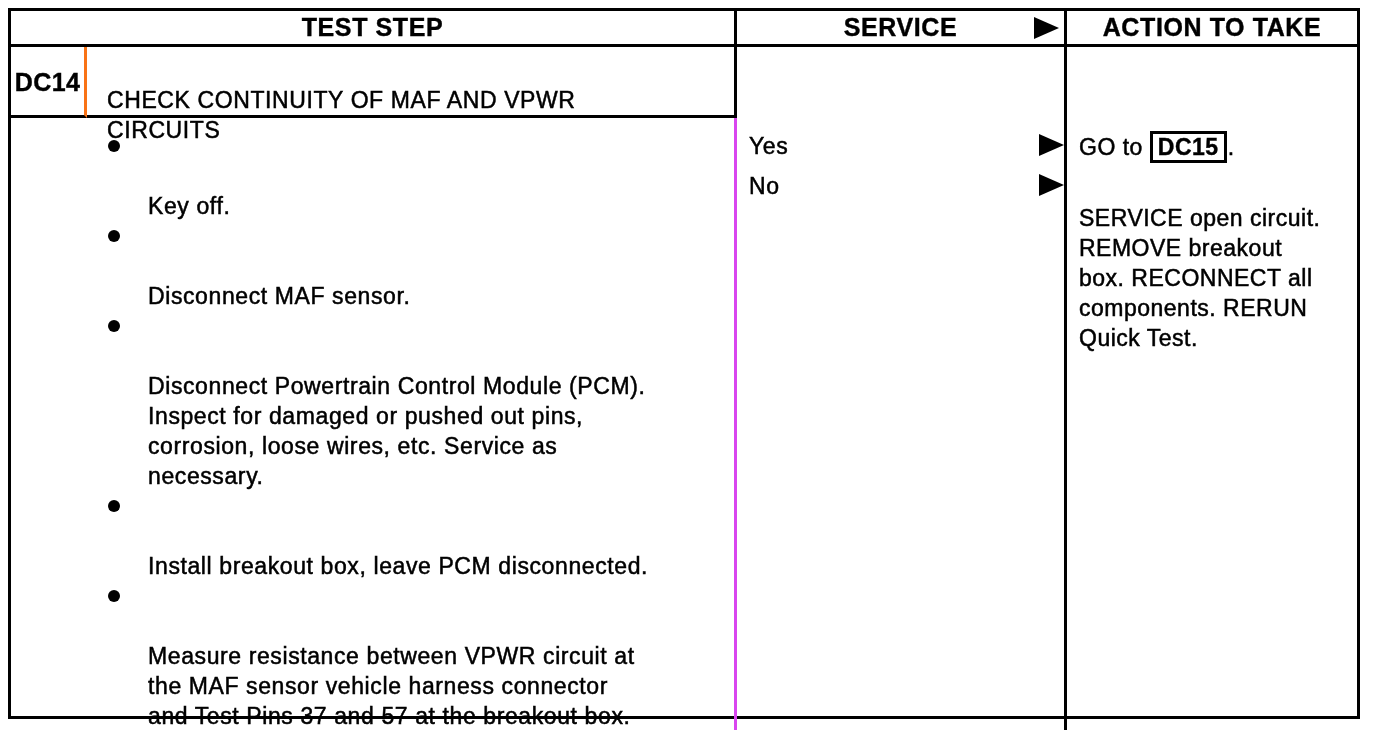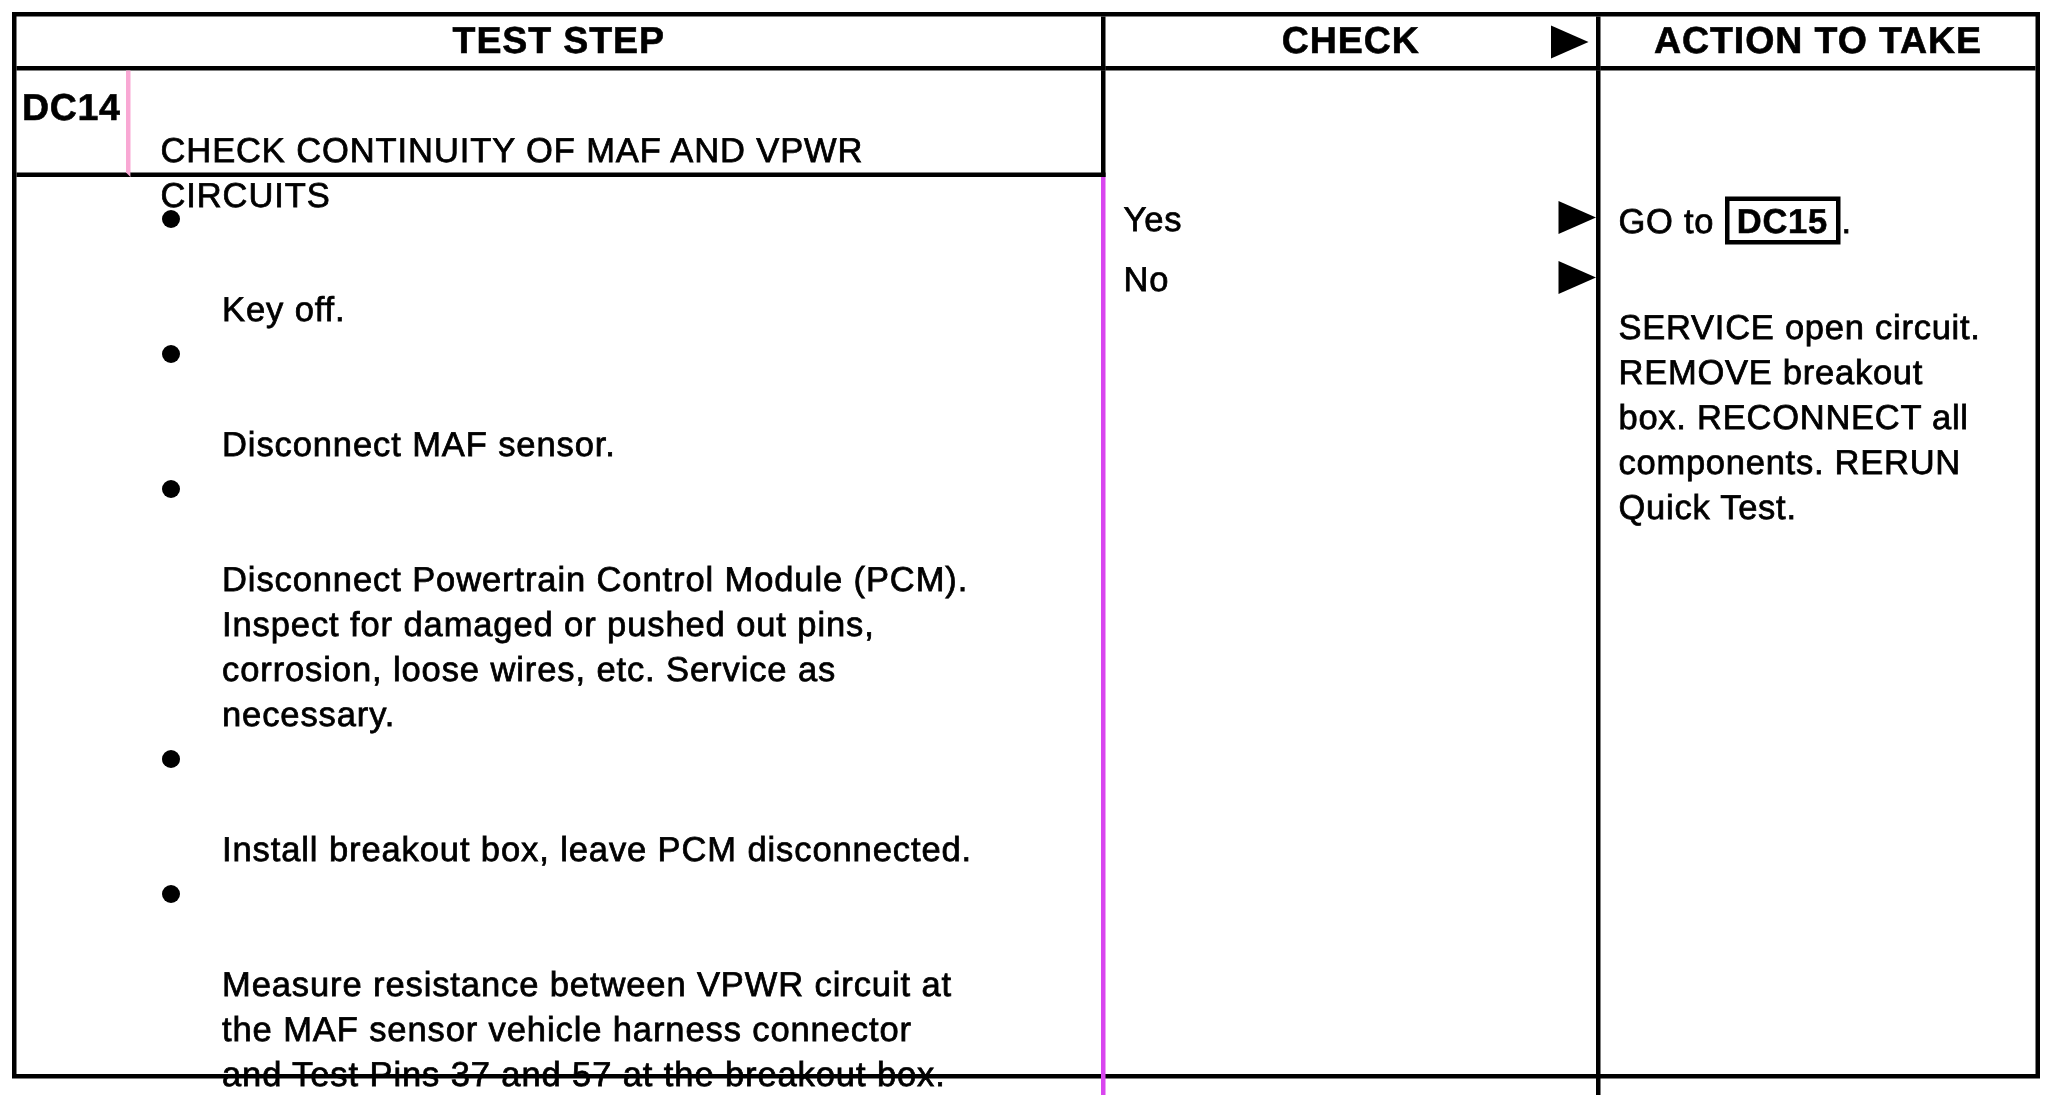--- a/index.html
+++ b/index.html
@@ -58,28 +58,28 @@
   .c-result .tri {
     position: absolute;
     right: 5px;
     top: 50%;
     transform: translateY(-50%);
   }
 
   
   .id-cell {
     grid-column: 1; grid-row: 2;
-    border-right: 3px solid #f9a8d4;
+    border-right: 3px solid #f97316;
     border-bottom: 3px solid #000;
     font-weight: bold;
     font-size: 25px;
     letter-spacing: 0.4px;
     display: flex;
     justify-content: center;
-    padding-top: 11px;
+    padding-top: 21px;
     -webkit-text-stroke: 0.4px #000;
   }
   .title-cell {
     grid-column: 2; grid-row: 2;
     border-right: 3px solid #000;
     border-bottom: 3px solid #000;
     font-size: 23px;
     line-height: 30px;
     letter-spacing: 0.6px;
     padding: 8px 12px 0 20px;
@@ -156,21 +156,21 @@
 </head>
 <body>
 
 <div class="page">
   <div class="tbl">
 
     <div class="cell hdr c-test">
       <span>TEST STEP</span>
     </div>
     <div class="cell hdr c-result">
-      <span>CHECK</span>
+      <span>SERVICE</span>
       <span class="tri"></span>
     </div>
     <div class="cell hdr c-action">
       <span>ACTION TO TAKE</span>
     </div>
 
     <div class="cell id-cell">
       <span>DC14</span>
     </div>
     <div class="cell title-cell">

